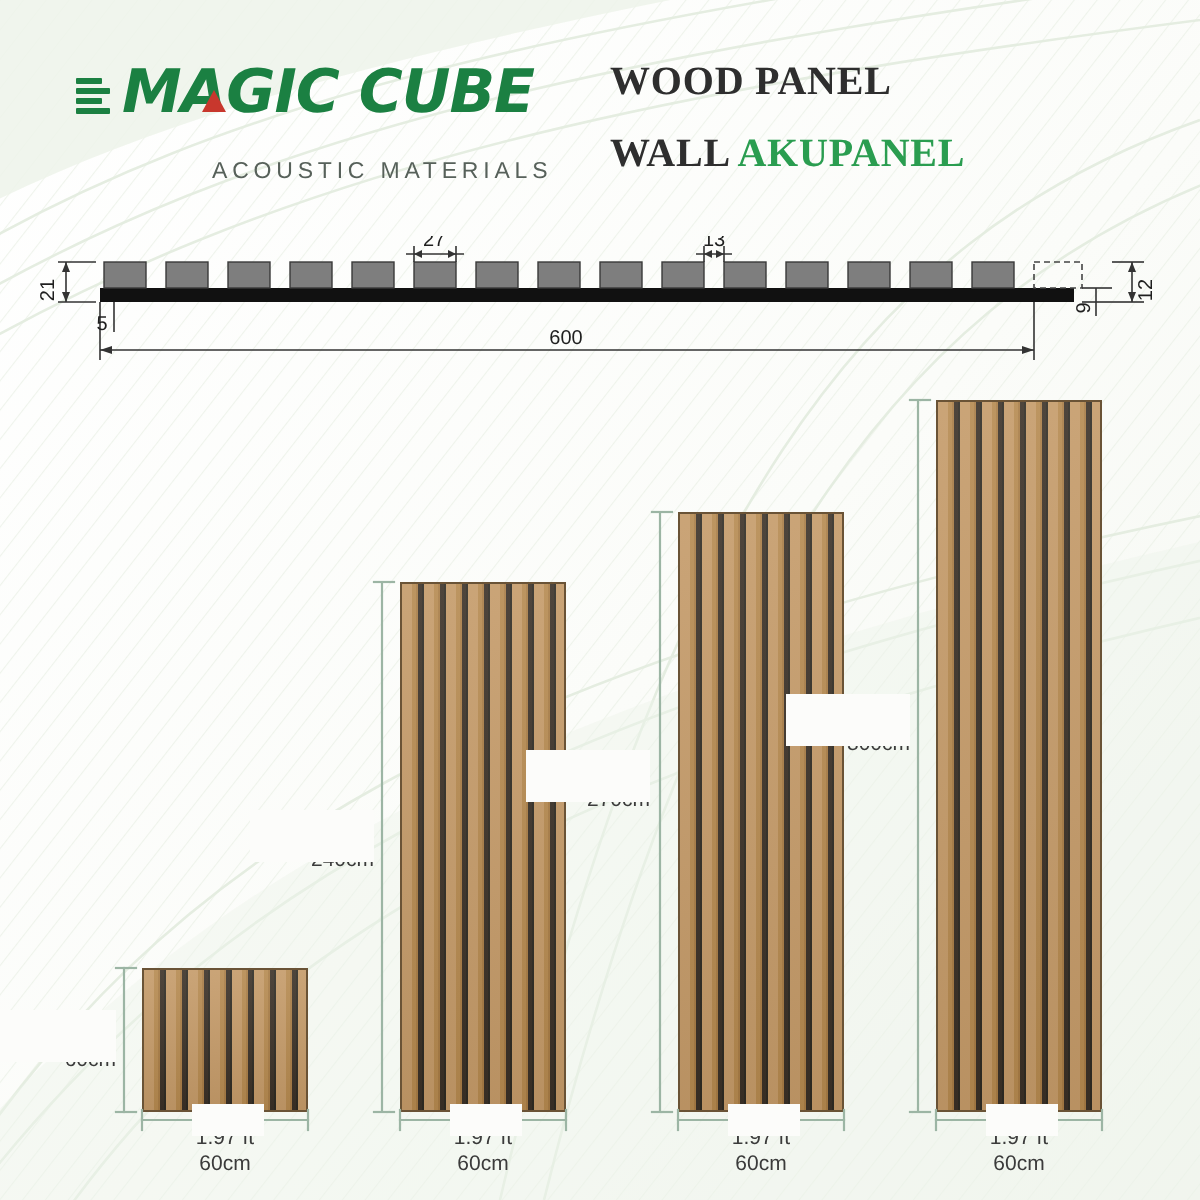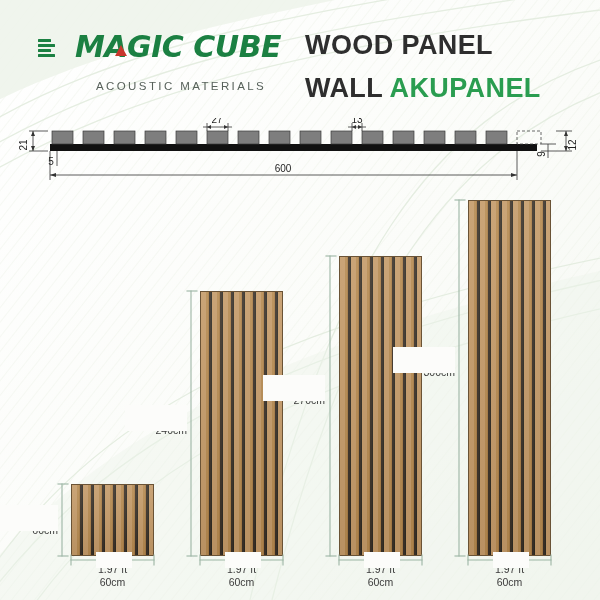--- a/index.html
+++ b/index.html
@@ -9,38 +9,38 @@
     background:#fdfdfb;
     position:relative;
   }
   #stage{position:absolute;inset:0;width:600px;height:600px;overflow:hidden;background:#fcfcfa;}
 
   
   #bg{position:absolute;inset:0;width:600px;height:600px;}
 
   
   .logo-wrap{position:absolute;left:38px;top:32px;width:250px;height:62px;}
-  .logo-row{position:absolute;left:0;top:0;display:flex;align-items:center;gap:20px;}
+  .logo-row{position:absolute;left:0;top:0;display:flex;align-items:center;gap:6px;}
   .speed{display:flex;flex-direction:column;justify-content:center;gap:2.5px;padding-top:2px;}
   .speed i{display:block;background:#1b8042;height:2.6px;border-radius:.5px;}
   .speed i:nth-child(1){width:13px;}
   .speed i:nth-child(2){width:17px;}
   .speed i:nth-child(3){width:13px;}
   .speed i:nth-child(4){width:17px;}
   .logo-text{position:relative;font-size:30px;font-weight:bold;color:#1b8042;
              letter-spacing:-0.5px;font-style:italic;line-height:1;white-space:nowrap;
              font-family:"DejaVu Sans", sans-serif;}
   .tri{position:absolute;left:40px;top:13px;width:0;height:0;
        border-left:6px solid transparent;border-right:6px solid transparent;
        border-bottom:11px solid #c8372d;}
-  .logo-sub{position:absolute;left:58px;top:48px;font-size:11.5px;color:#57615a;
+  .logo-sub{position:absolute;left:68px;top:48px;font-size:11.5px;color:#57615a;
             letter-spacing:2.4px;white-space:nowrap;}
 
   .hdr{position:absolute;left:305px;top:31px;line-height:1.08;}
-  .hdr .l1,.hdr .l2{font-size:27px;font-weight:bold;color:#2e2e2e;letter-spacing:.4px;white-space:nowrap;}
+  .hdr .l1,.hdr .l2{font-size:20px;font-weight:bold;color:#2e2e2e;letter-spacing:.4px;white-space:nowrap;font-family:Liberation Serif, serif;}
   .hdr .l2{margin-top:14px;}
   .hdr .grn{color:#2a9d50;}
 
   
   #tech{position:absolute;left:0;top:118px;width:600px;height:80px;}
 
   
   .panel{position:absolute;border:1px solid #6a5336;box-sizing:border-box;}
   .slats{position:absolute;inset:0;
      background-image:repeating-linear-gradient(to right,

